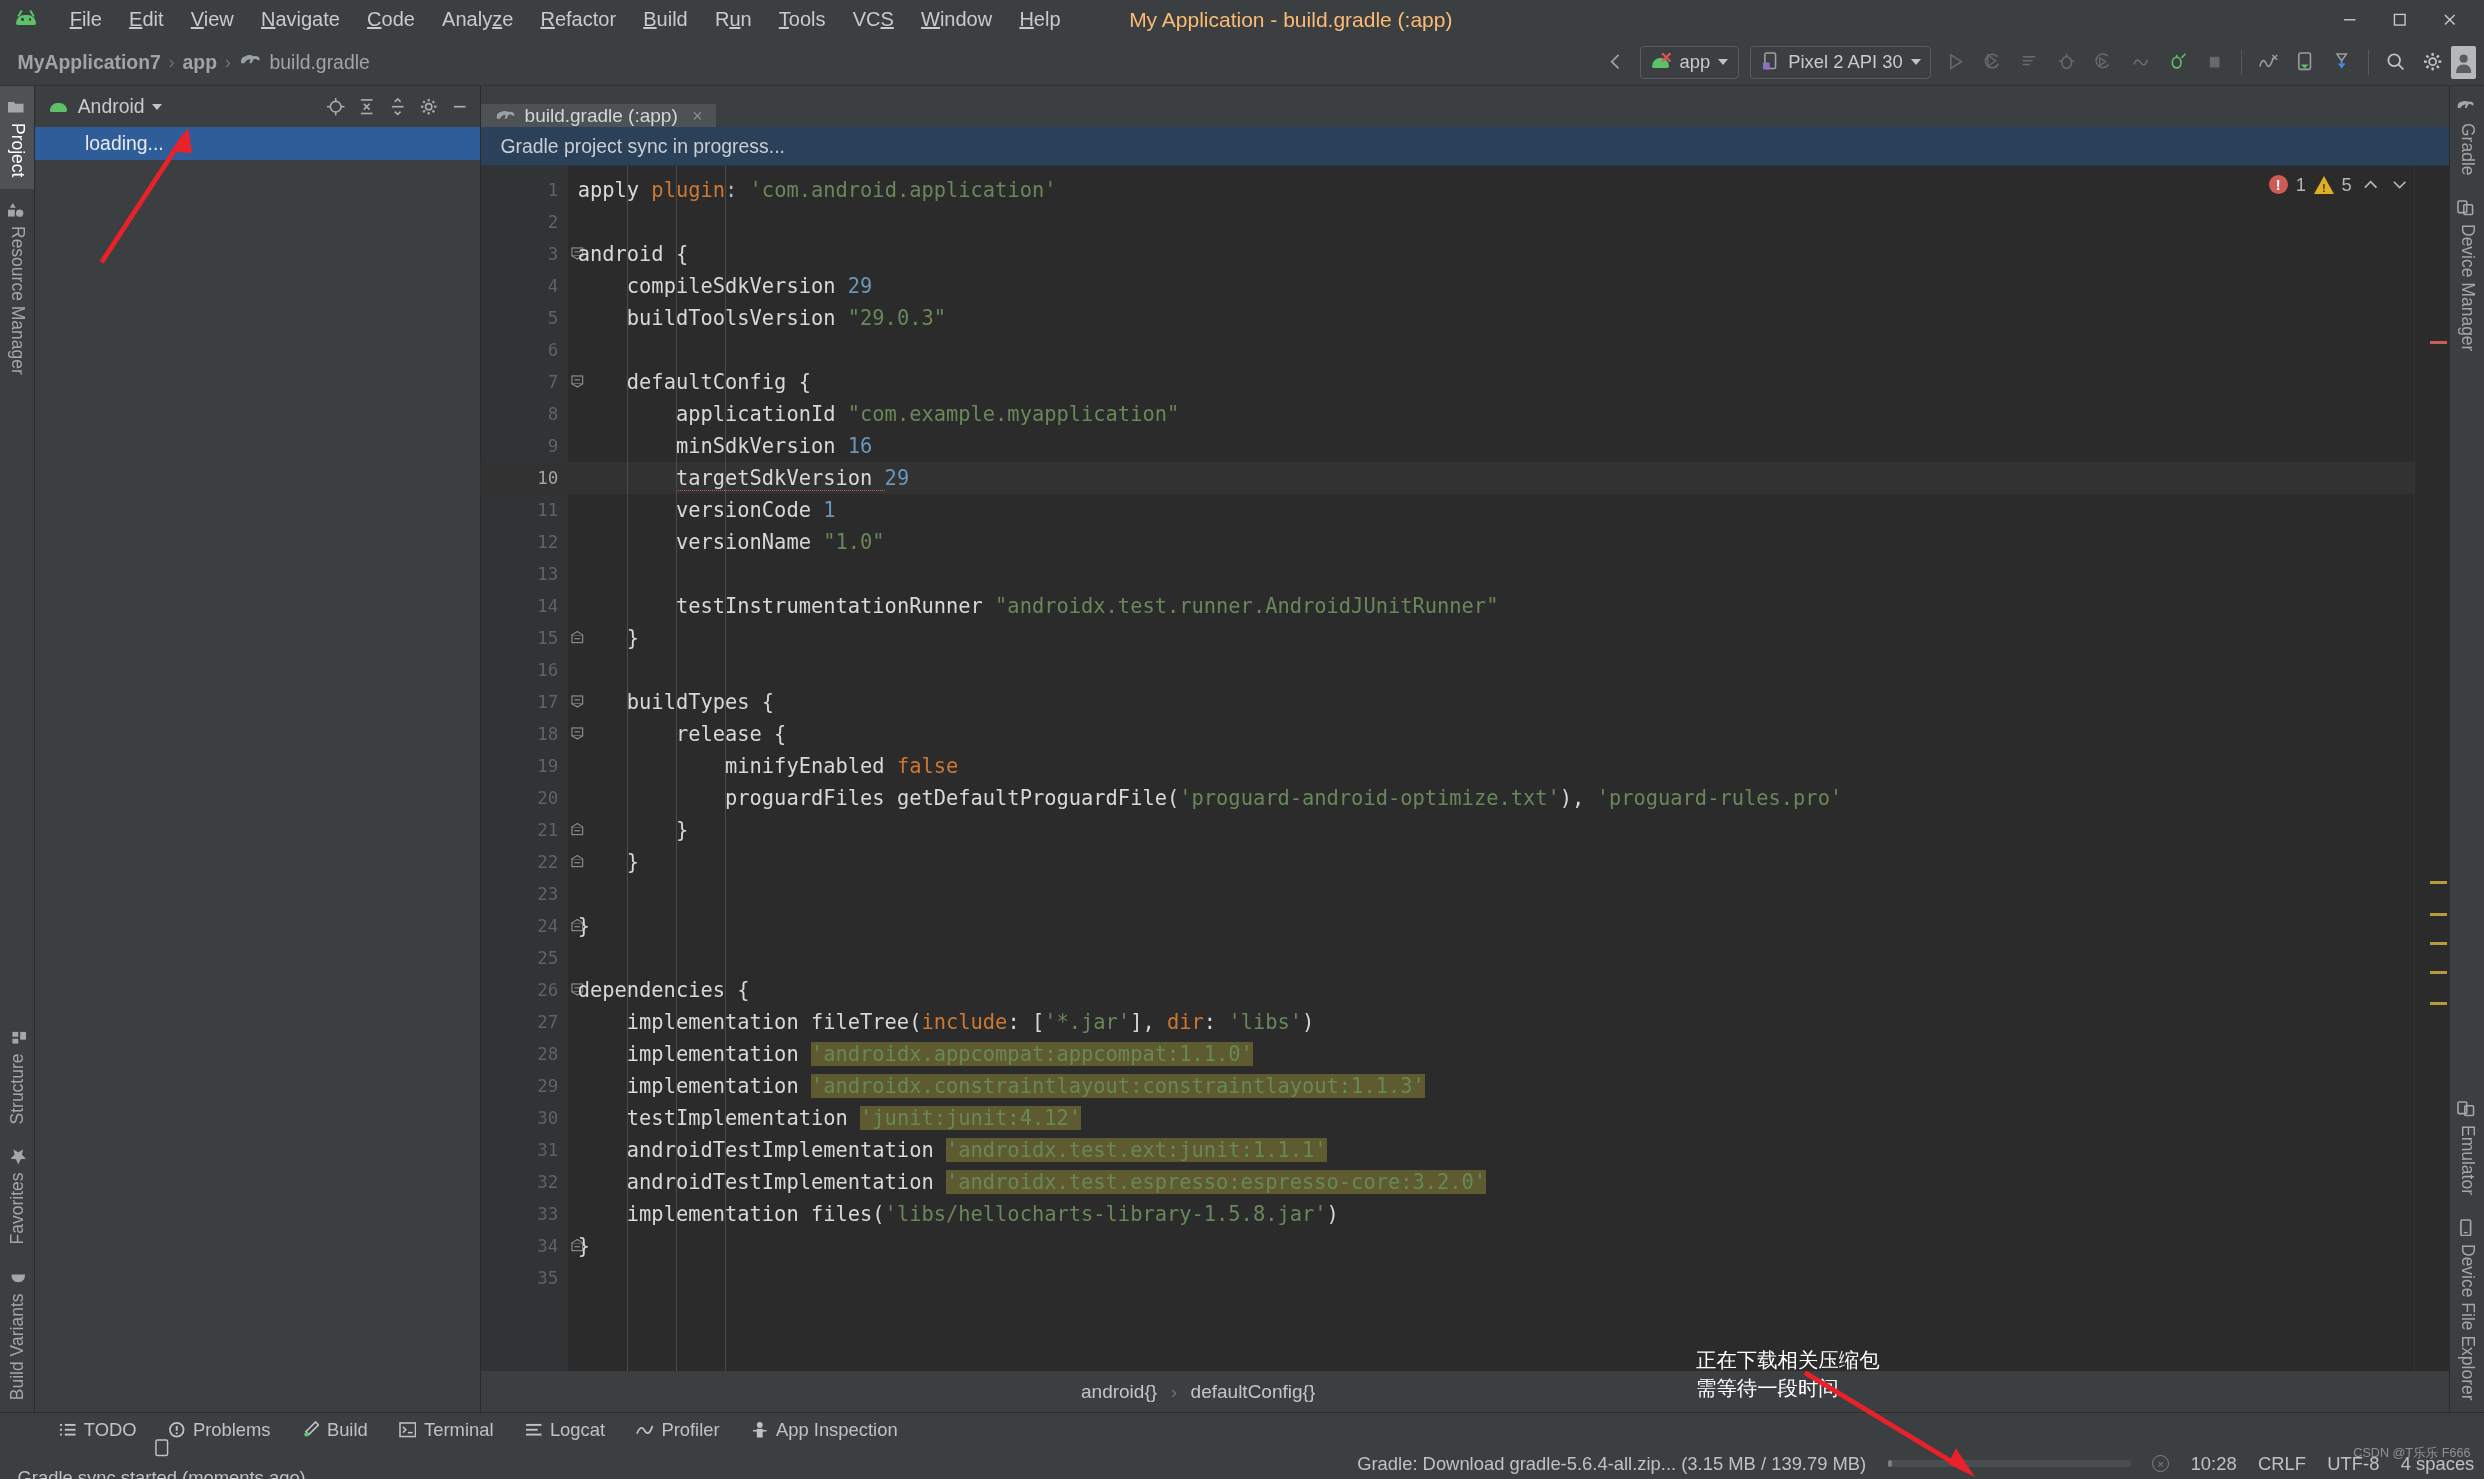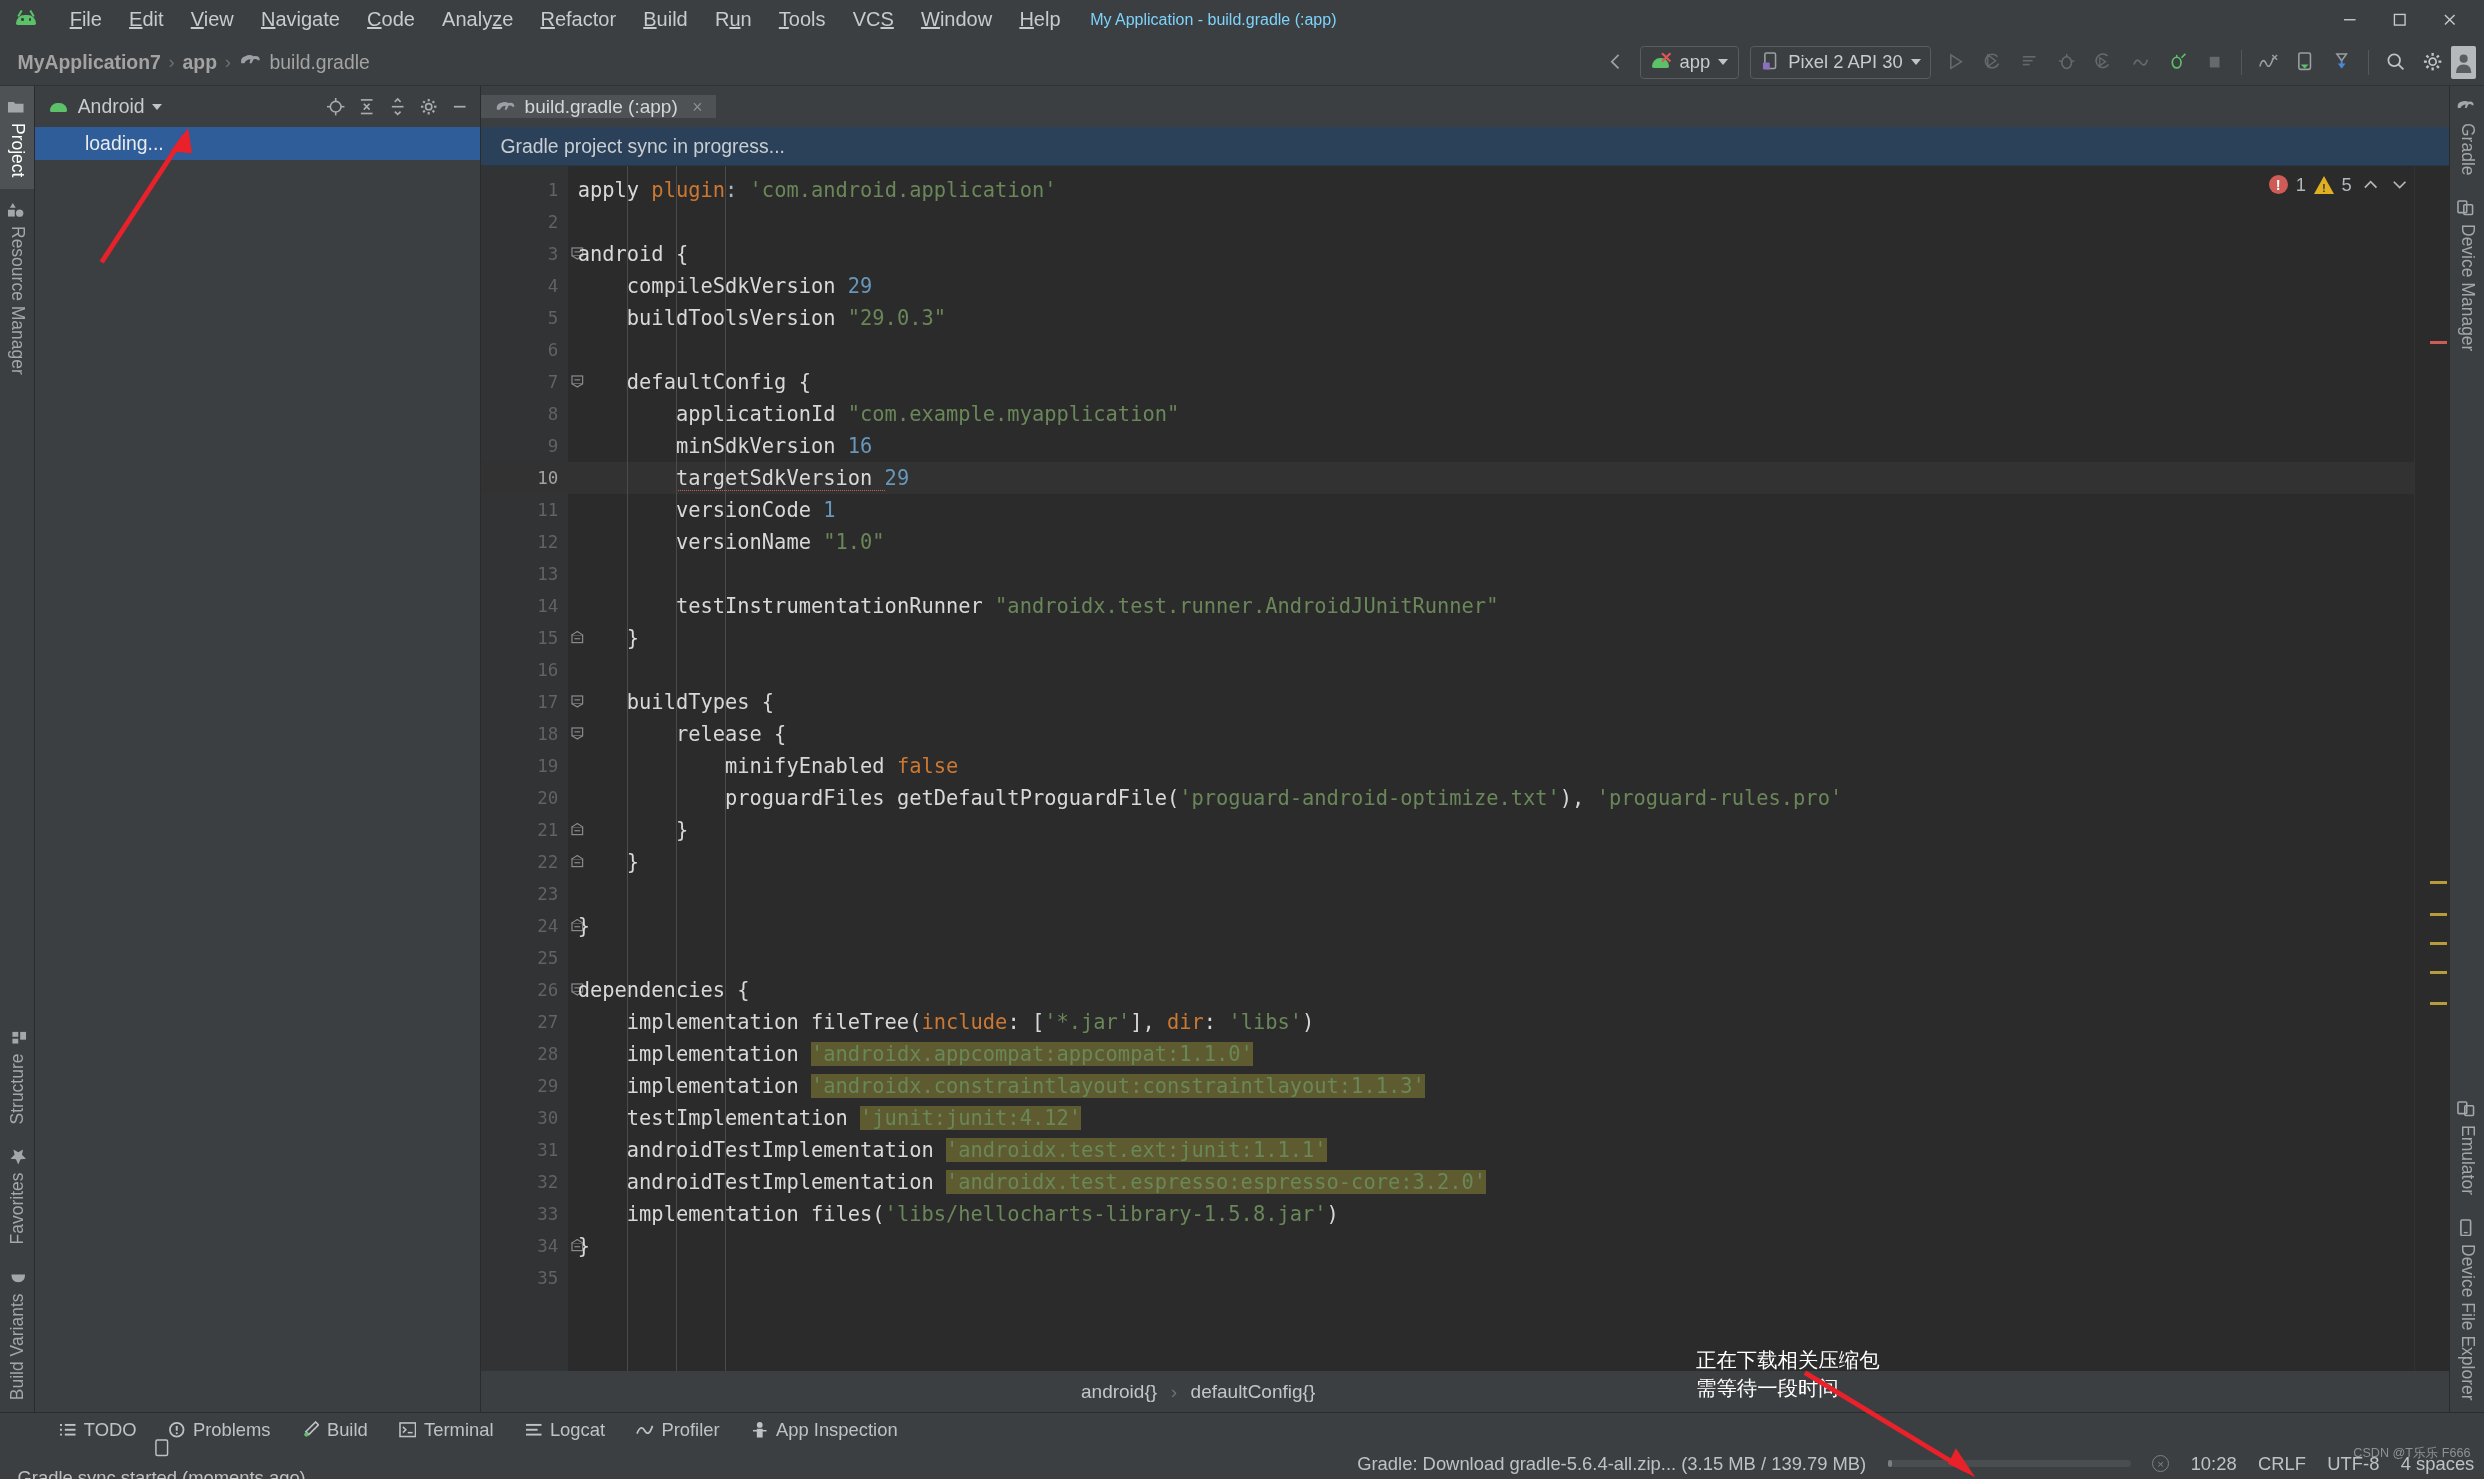--- a/index.html
+++ b/index.html
@@ -32,21 +32,21 @@
   }
   .android-logo .eye1 { left: 7.8px; }
   .android-logo .eye2 { left: 15.5px; }
 
   .menu { display: flex; align-items: center; gap: 0px; }
   .menu-item {
     padding: 3.9px 13.6px; font-size: 20px; color: #c8cbcd; cursor: default; white-space: nowrap;
   }
   .menu-item .mn { text-decoration: underline; }
   .win-title {
-    margin-left: 16px; font-size: 16px; color: #7dd3fc; white-space: nowrap;
+    margin-left: 55px; font-size: 21px; color: #fdba74; white-space: nowrap;
   }
   .win-btns { position: absolute; right: 9.7px; top: 0; height: 39px; display: flex; align-items: center; gap: 0px; }
   .win-btn { width: 50px; height: 39px; display: flex; align-items: center; justify-content: center; color: #c8cbcd; font-size: 16.5px; }
   .win-btn svg { display: block; }
 
   
   .toolbar {
     height: 47px; flex: 0 0 47px; background: #3c3f41; display: flex; align-items: center;
     border-bottom: 1px solid #323232; position: relative;
   }
@@ -94,21 +94,21 @@
   .ph-ico { width: 29px; height: 29px; display:flex; align-items:center; justify-content:center; color:#a9acae; }
   .proj-tree { flex: 1 1 auto; background: #3c3f41; padding-top: 0px; }
   .tree-row {
     height: 33px; display: flex; align-items: center; padding-left: 50px;
     font-size: 19.4px; color: #c5c8ca;
   }
   .tree-row.selected { background: #2f5d99; color: #e8eaec; }
 
   
   .editor-col { flex: 1 1 auto; display: flex; flex-direction: column; min-width: 0; background: #2b2b2b; }
-  .tabstrip { height: 41px; background: #3c3f41; display: flex; align-items: center; }
+  .tabstrip { height: 41px; background: #3c3f41; display: flex; align-items: flex-end; }
   .etab {
     display: flex; align-items: center; gap: 8.7px; padding: 0 13.6px; background: #4e5254;
     font-size: 19px; color: #d3d6d8; border-top: 1.9px solid transparent;
   }
   .etab .close { color: #8b8f91; font-size: 17.5px; margin-left: 5.8px; }
   .sync-banner {
     height: 39px; background: #2b4059; display: flex; align-items: center;
     padding-left: 19.4px; font-size: 19.4px; color: #c9ced3; border-bottom: 1px solid #24374d;
   }
   .code-area { flex: 1 1 auto; display: flex; position: relative; background: #2b2b2b; overflow: hidden; }

